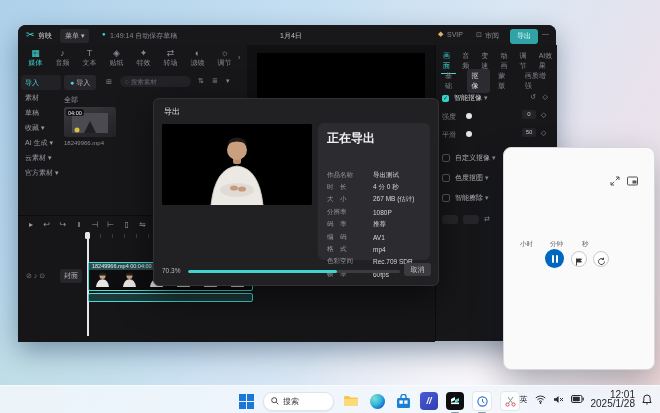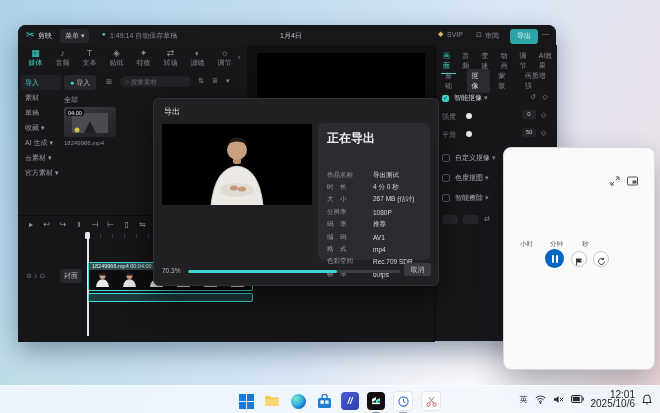--- a/index.html
+++ b/index.html
@@ -369,20 +369,27 @@
 
       <div class="tb-icon" style="background:transparent;">
         <svg width="15" height="15" viewBox="0 0 15 15" style="margin:1.5px;">
           <rect x="0" y="0" width="7" height="7" fill="#1a78d6"></rect>
             <rect x="8" y="0" width="7" height="7" fill="#1a78d6"></rect>
           <rect x="0" y="8" width="7" height="7" fill="#1a78d6"></rect>
             <rect x="8" y="8" width="7" height="7" fill="#1a78d6"></rect>
         </svg>
       </div>
 
+      <div class="searchpill" style="height:17px;width:62px;display:flex;align-items:center;gap:4px;padding-left:7px;">
+        <svg width="8" height="8" viewBox="0 0 8 8">
+            <circle cx="3.2" cy="3.2" r="2.5" fill="none" stroke="#4a4a50" stroke-width="1"></circle>
+            <path d="M5.2 5.2 L7.3 7.3" stroke="#4a4a50" stroke-width="1"></path>
+          </svg>
+        <span style="font-size:8px;">搜索</span>
+      </div>
 
       <div class="tb-icon">
         <svg width="16" height="16" viewBox="0 0 16 16" style="margin:1px;">
             <path d="M1 4 a1 1 0 0 1 1-1 h4 l1.5 1.5 H14 a1 1 0 0 1 1 1 V12 a1 1 0 0 1 -1 1 H2 a1 1 0 0 1 -1 -1 Z" fill="#f7c64a"></path>
             <path d="M1 6 H15 V12 a1 1 0 0 1 -1 1 H2 a1 1 0 0 1 -1 -1 Z" fill="#fbda7c"></path>
           </svg>
       </div>
 
       <div class="tb-icon">
         <div style="width:15px;height:15px;margin:1.5px;border-radius:50%;background:radial-gradient(circle at 30% 30%,#7ae2c8,#35b3e0 45%,#0b62c4 80%);"></div>
@@ -437,21 +444,21 @@
           <path d="M1 3.2 H3 L5.6 1 V8 L3 5.8 H1 Z" fill="#2a2a30"></path>
           <path d="M7 3 L10 6 M10 3 L7 6" stroke="#2a2a30" stroke-width="1"></path>
         </svg>
       <svg width="13" height="8" viewBox="0 0 13 8">
           <rect x="0.5" y="0.5" width="10.5" height="7" rx="1.5" fill="none" stroke="#2a2a30" stroke-width="1"></rect>
           <rect x="1.8" y="1.8" width="7" height="4.4" rx="0.8" fill="#2a2a30"></rect>
           <rect x="11.6" y="2.5" width="1.2" height="3" rx="0.5" fill="#2a2a30"></rect>
         </svg>
       <div style="text-align:right;line-height:9px;font-size:10px;">
         <div>12:01</div>
-        <div>2025/10/6</div>
+        <div>2025/1/28</div>
       </div>
       <svg width="10" height="11" viewBox="0 0 10 11">
           <path d="M5 1 a3.2 3.2 0 0 1 3.2 3.2 V7 l1 1.5 H0.8 L1.8 7 V4.2 A3.2 3.2 0 0 1 5 1 Z" fill="none" stroke="#2a2a30" stroke-width="1"></path>
           <path d="M4 9.6 a1 1 0 0 0 2 0" fill="#2a2a30"></path>
         </svg>
     </div>
   </div>
 
 </div>
 

